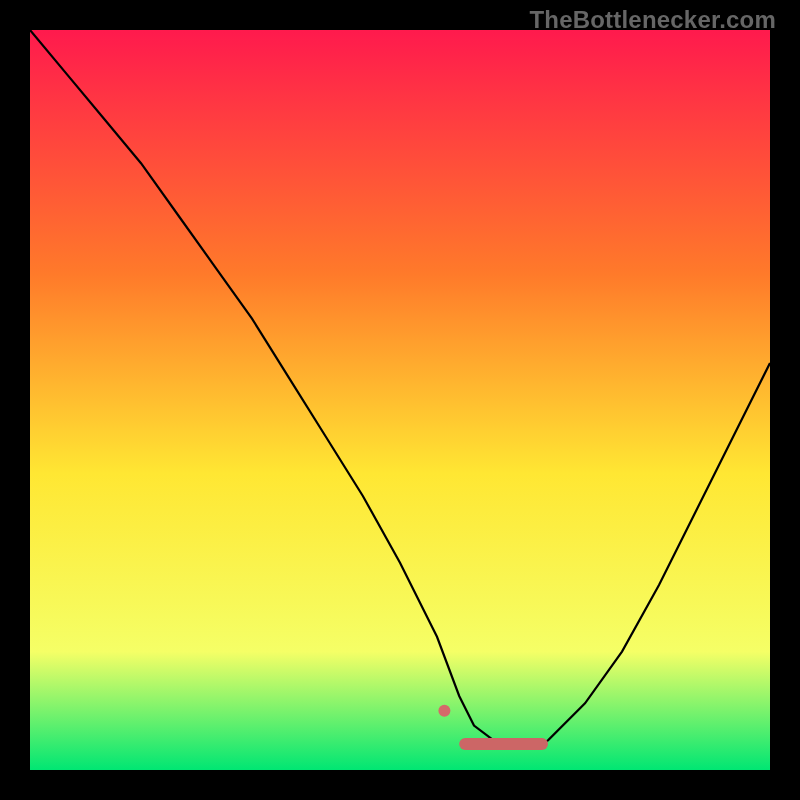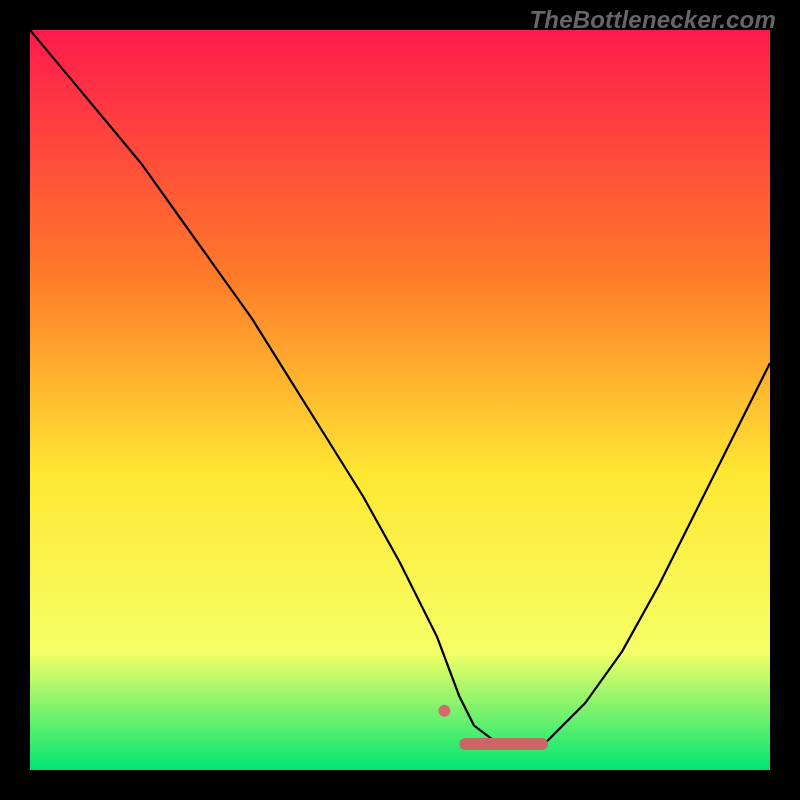--- a/index.html
+++ b/index.html
@@ -8,21 +8,20 @@
     width: 800px;
     height: 800px;
     background: #000;
     font-family: Arial, Helvetica, sans-serif;
     overflow: hidden;
   }
   .page {
     position: relative;
     width: 788px;
     height: 800px;
-    font-style: italic;
   }
   .watermark {
     position: absolute;
     top: 6px;
     right: 12px;
     font-size: 24px;
     font-weight: 600;
     color: #666;
     letter-spacing: 0.2px;
   }

